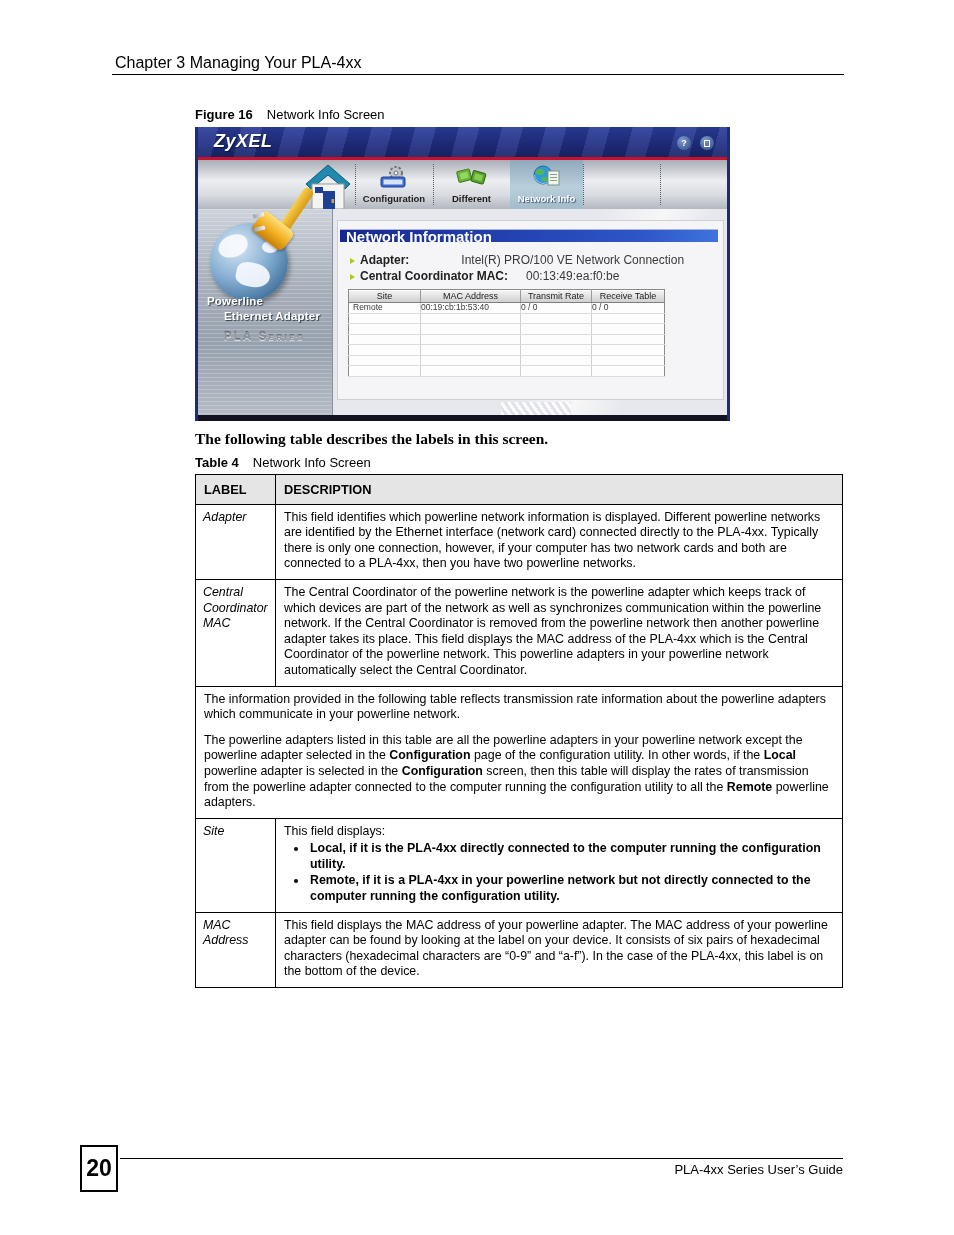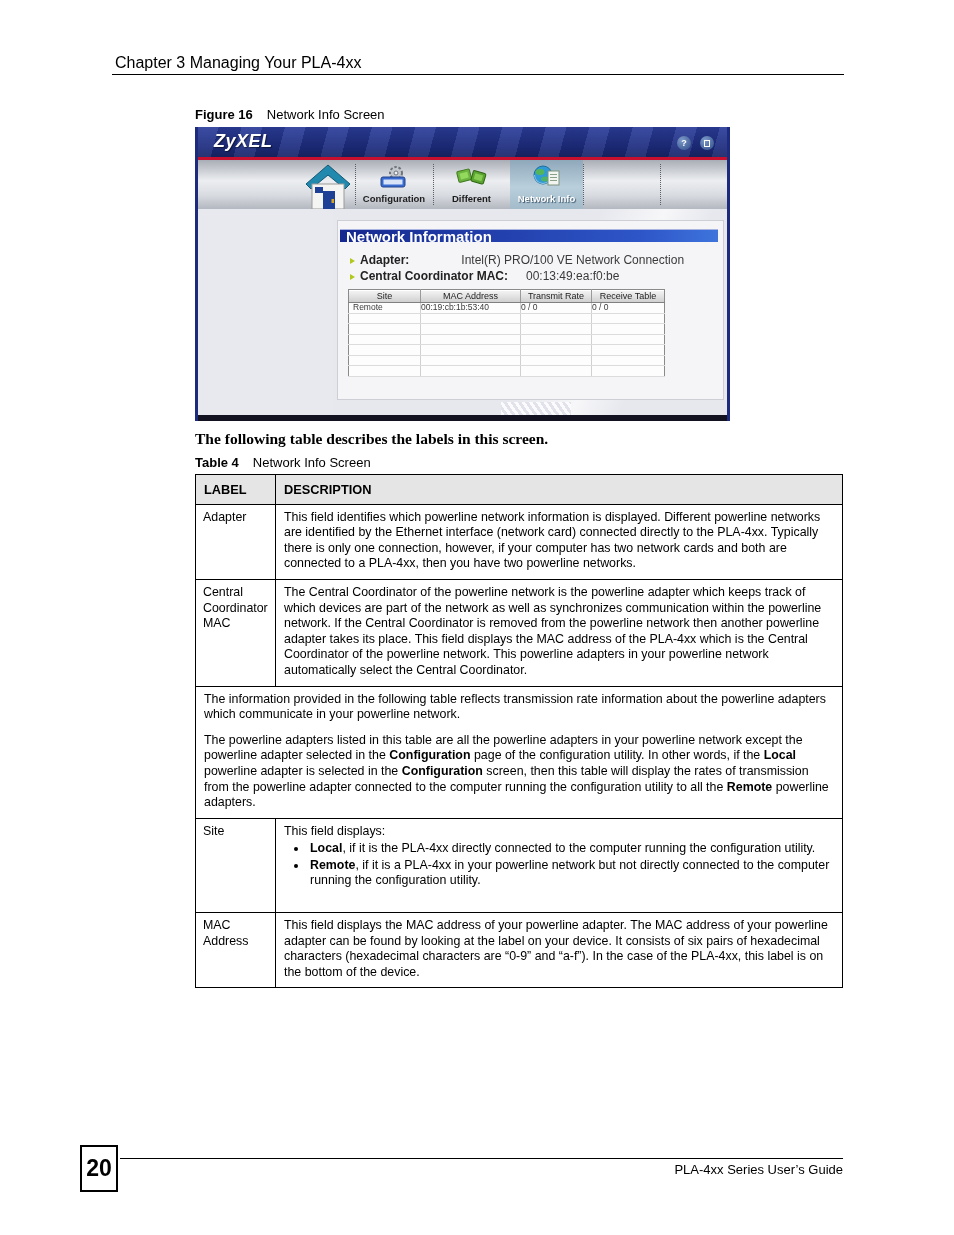--- a/index.html
+++ b/index.html
@@ -20,24 +20,24 @@
   .intro-text { position:absolute; left:195px; top:430px; font-family:"Liberation Serif", serif; font-size:15.5px;font-weight:bold; }
 
   .table4-caption { position:absolute; left:195px; top:455px; font-size:13px; }
 
   
   .table4 { position:absolute; left:195px; top:474px; width:648px; border-collapse:collapse; table-layout:fixed;border-radius:10px; }
   .table4 th, .table4 td { border:1px solid #000; vertical-align:top; font-size:12.4px; line-height:15.6px; }
   .table4 th { background:#e5e5e5; text-align:left; font-size:12.8px; padding:7px 8px 6px 8px; }
   .table4 .col-label { width:80px; }
   .table4 td { padding:5px 8px 7px 8px; }
-  .table4 td.label-cell { padding-left:7px; padding-right:3px; }
+  .table4 td.label-cell { padding-left:7px; padding-right:3px;font-style:italic; }
   .cellp { margin:0; }
   .cellp + .cellp, .cellp + ul { margin-top:10px; }
-  .table4 ul { margin:2px 0 16px 0; padding-left:24px; }
+  .table4 ul { margin:2px 0 0 0; padding-left:24px;font-weight:bold; }
   .table4 li { padding-left:2px; margin-top:1px; }
 
   
   .footer-rule { position:absolute; left:120px; top:1158px; width:723px; height:1px; background:#000; }
   .footer-box  { position:absolute; left:80px; top:1145px; width:38px; height:47px; border:2px solid #000;
                  display:flex; align-items:center; justify-content:center; background:#fff;
                  font-size:23px; font-weight:bold; }
   .footer-doc-title { position:absolute; right:111px; top:1162px; font-size:13px; }
 
   
@@ -204,20 +204,35 @@
     <svg class="ss-home" viewBox="0 0 60 47">
       <polygon points="8,22 30,3 52,22 47,27 30,13 13,27" fill="#2188ae" stroke="#135a75"></polygon>
       <rect x="14" y="22" width="32" height="25" fill="#f4f4f2" stroke="#9a9a9a"></rect>
       <rect x="25" y="29" width="12" height="18" fill="#1d3f96"></rect>
       <rect x="33.5" y="37" width="2.5" height="4" fill="#d9a520"></rect>
       <rect x="17" y="25" width="8" height="6" fill="#1d3f96"></rect>
     </svg>
 
     <div class="ss-content">
 
+      <div class="ss-sidebar">
+        <div class="cable"></div>
+        <div class="globe">
+          <div class="landmass lm1"></div>
+          <div class="landmass lm2"></div>
+          <div class="landmass lm3"></div>
+        </div>
+        <div class="plug">
+          <span class="prong prong1"></span>
+            <span class="prong prong2"></span>
+        </div>
+        <div class="ss-side-t1">Powerline</div>
+        <div class="ss-side-t2">Ethernet Adapter</div>
+        <div class="ss-side-series">PLA Series</div>
+      </div>
 
       <div class="ss-main">
         <div class="ss-white-panel"></div>
         <div class="ss-ni-bar">Network Information</div>
 
         <div class="ss-field ss-field-0">
           <span class="arrow"></span><span class="flabel">Adapter:</span><span class="fvalue">Intel(R) PRO/100 VE Network Connection</span>
         </div>
         <div class="ss-field ss-field-1">
           <span class="arrow"></span><span class="flabel">Central Coordinator MAC:</span><span class="fvalue">00:13:49:ea:f0:be</span>

